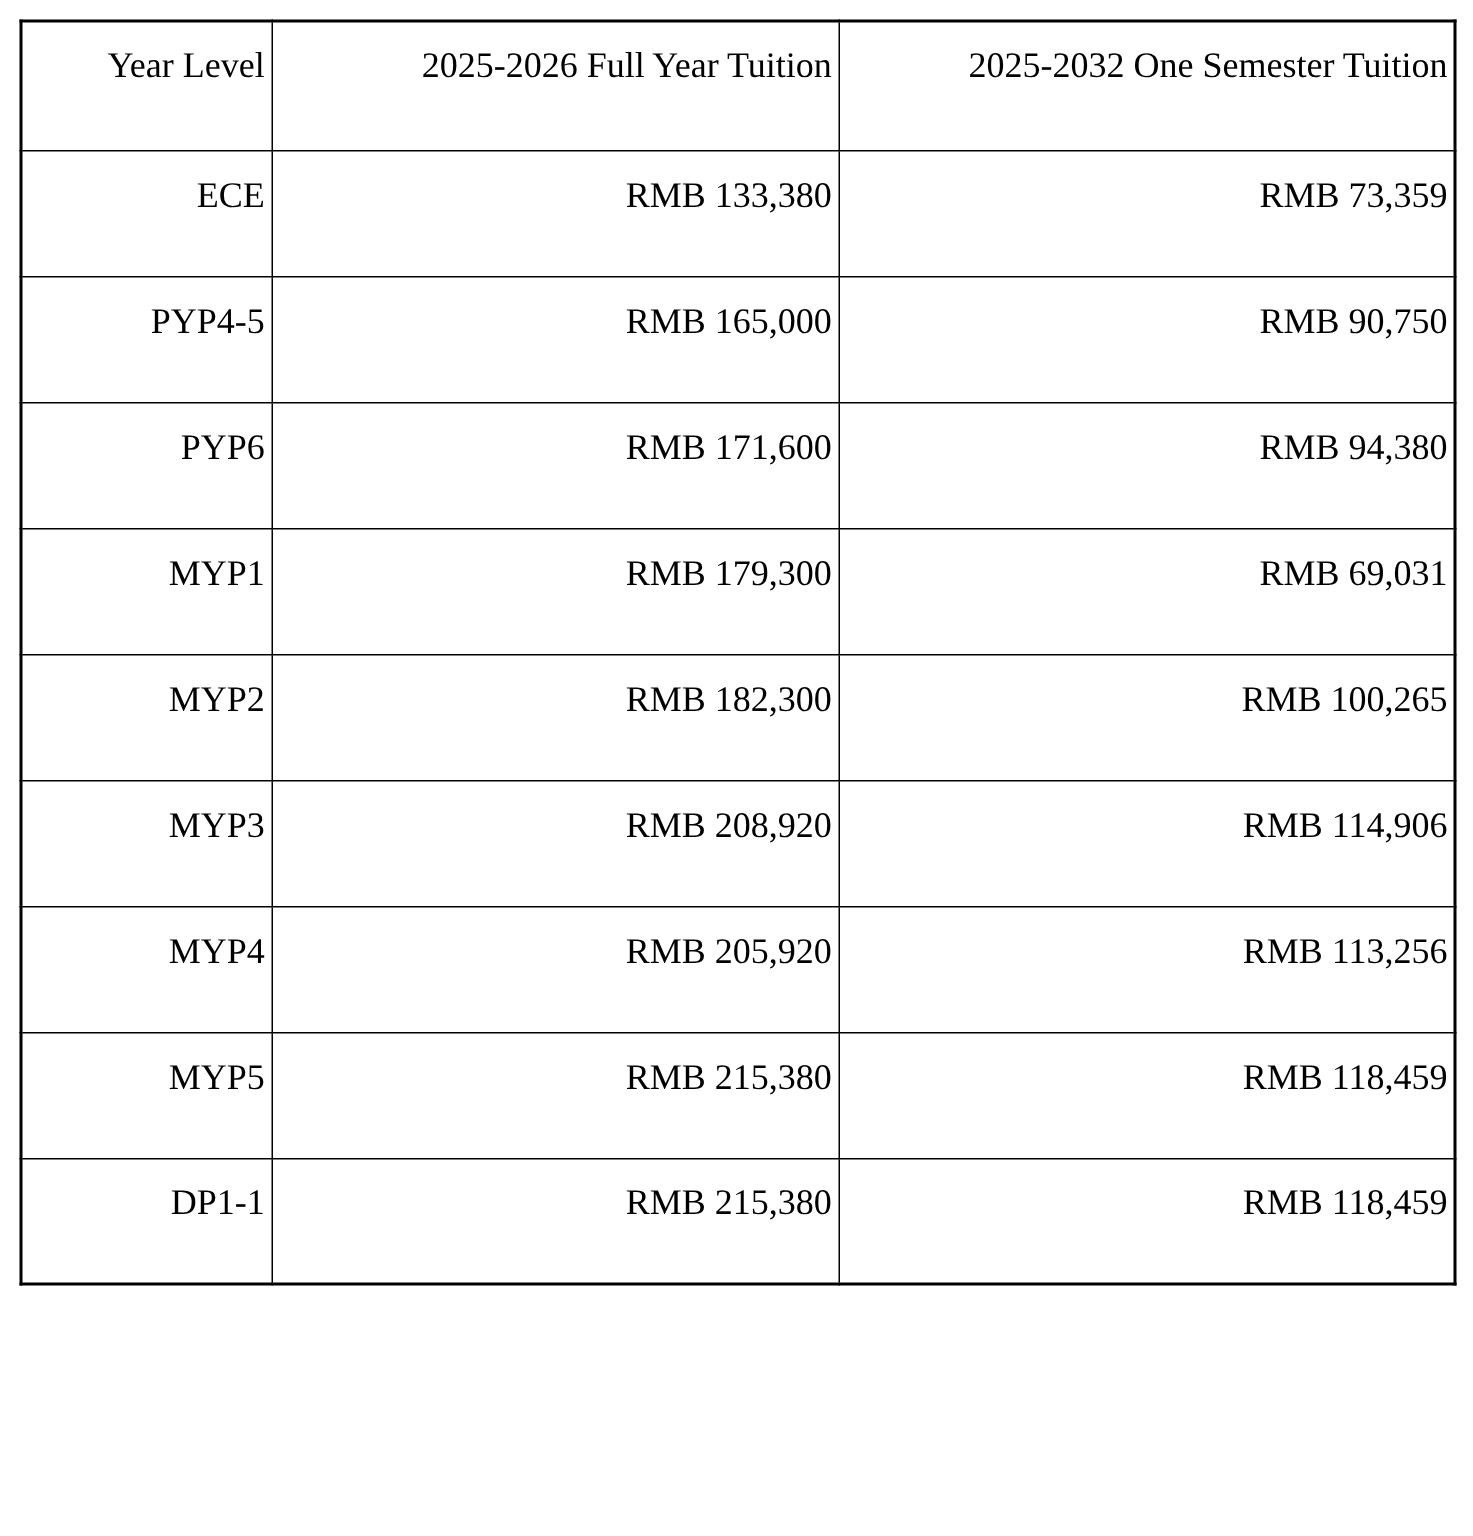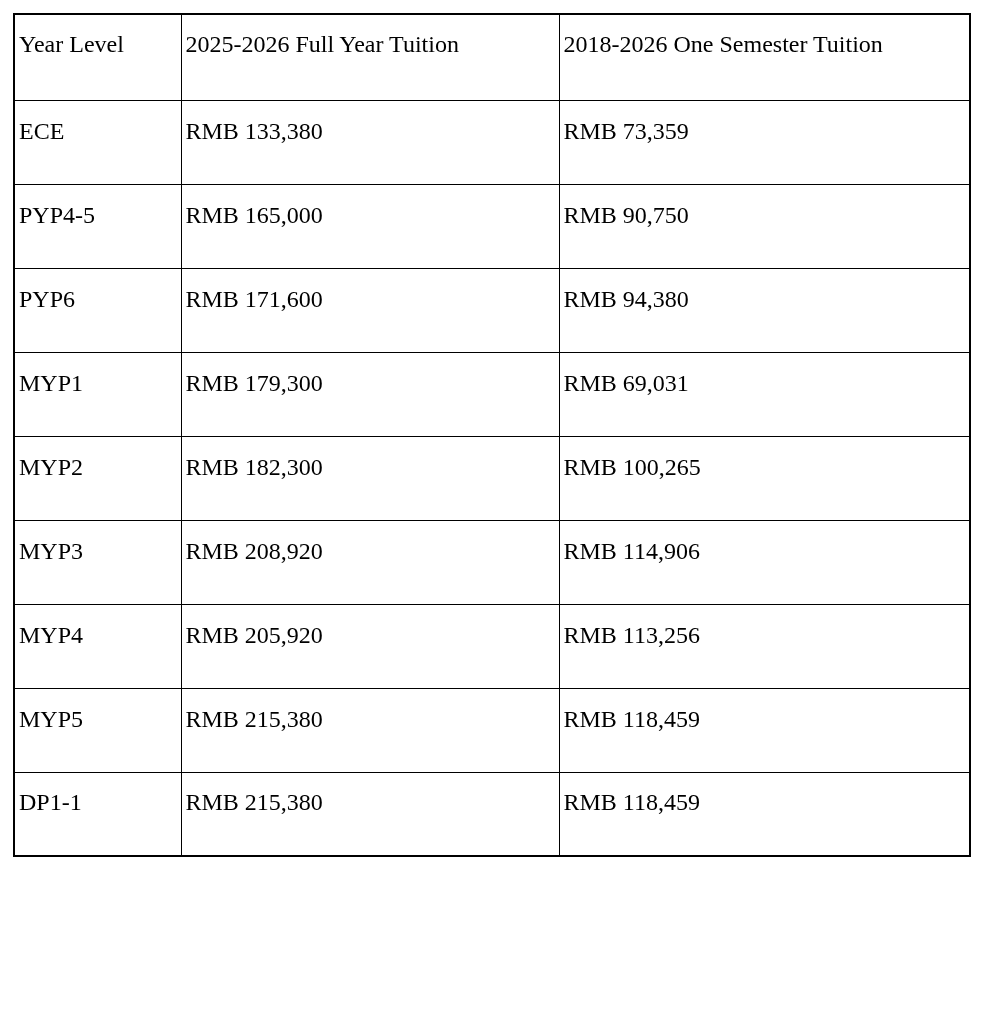--- a/index.html
+++ b/index.html
@@ -23,21 +23,21 @@
     table-layout: fixed;
     background: #ffffff;
     border: 2px solid #000000;
   }
   table.tuition-table col.col-year     { width: 167px; }
   table.tuition-table col.col-full     { width: 378px; }
   table.tuition-table col.col-semester { width: 411px; }
   table.tuition-table th,
   table.tuition-table td {
     border: 1.5px solid #000000;
-    text-align: left;
+    text-align: right;
     vertical-align: middle;
     font-size: 24px;
     font-weight: normal;
     padding: 0 4px 22px 4px;
     height: 84px;
     box-sizing: border-box;
     white-space: nowrap;
     overflow: hidden;
   }
   table.tuition-table thead th {
@@ -52,21 +52,21 @@
   <table class="tuition-table">
     <colgroup>
       <col class="col-year">
       <col class="col-full">
       <col class="col-semester">
     </colgroup>
     <thead>
       <tr>
         <th>Year Level</th>
         <th>2025-2026 Full Year Tuition</th>
-        <th>2018-2026 One Semester Tuition</th>
+        <th>2025-2032 One Semester Tuition</th>
       </tr>
     </thead>
     <tbody>
         <tr>
           <td>ECE</td>
           <td>RMB 133,380</td>
           <td>RMB 73,359</td>
         </tr>
         <tr>
           <td>PYP4-5</td>

